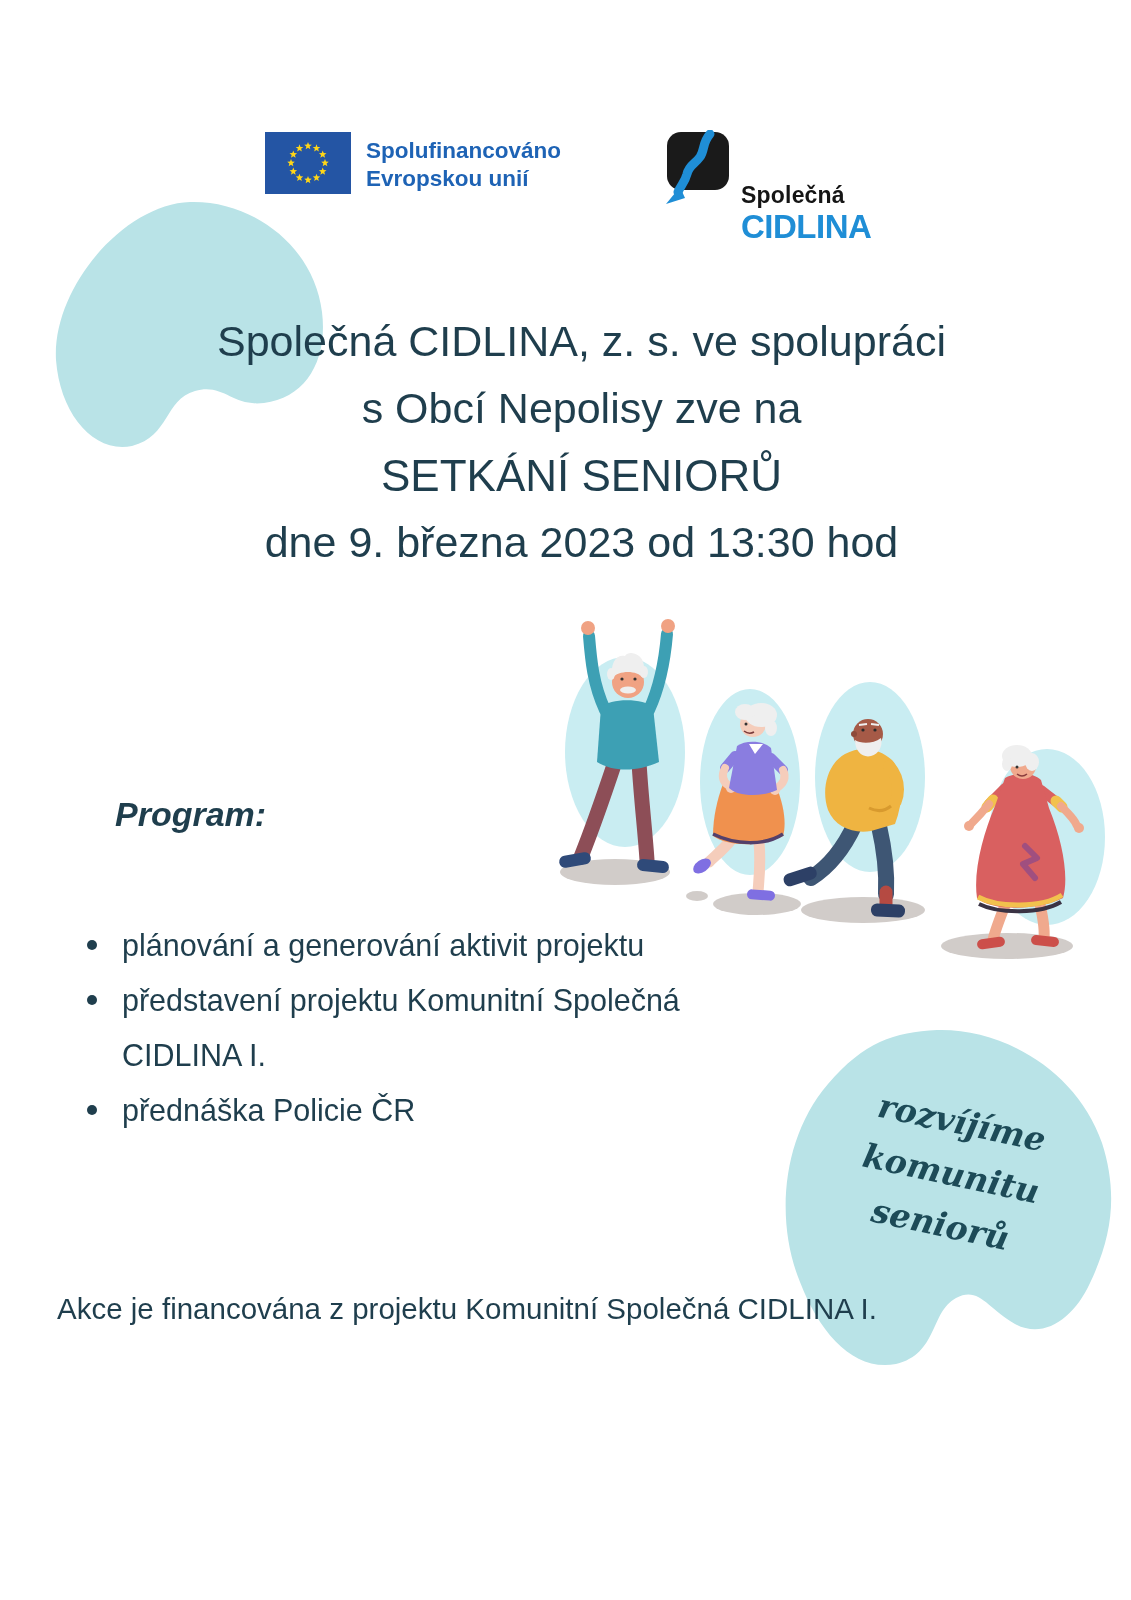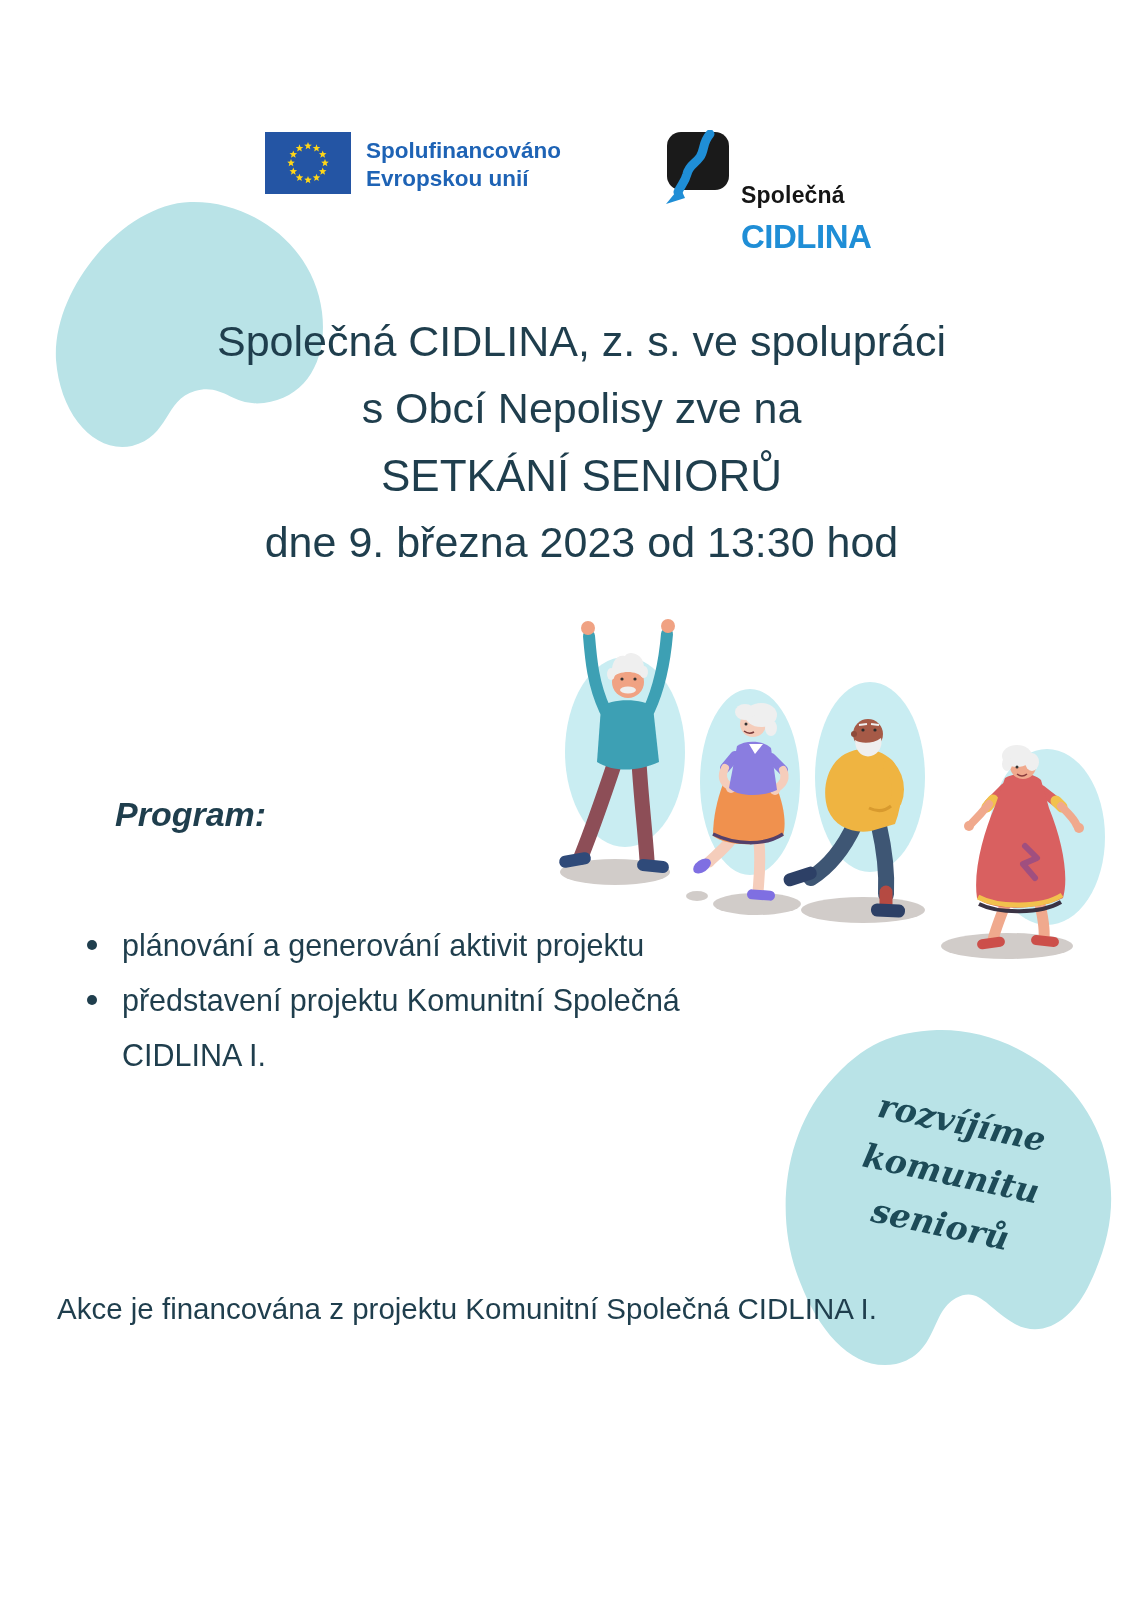--- a/index.html
+++ b/index.html
@@ -15,21 +15,21 @@
   .blob{z-index:0;}
   .content{z-index:1;}
 
   
   .eu-logo{left:265px;top:132px;display:flex;align-items:center;z-index:1;}
   .eu-flag{width:86px;height:62px;display:block;}
   .eu-words{margin-left:15px;padding-top:4px;color:#1e63b5;font-size:22.5px;line-height:28px;font-weight:600;}
   .cidlina-logo{left:663px;top:130px;display:flex;align-items:flex-start;z-index:1;}
   .cidlina-words{margin-left:8px;padding-top:6px;line-height:1;}
   .cidlina-top{color:#151515;font-weight:700;font-size:23px;letter-spacing:0.2px;margin-top:48px;}
-  .cidlina-bottom{color:#1f8ed6;font-weight:800;font-size:33px;letter-spacing:-0.5px;margin-top:13px;}
+  .cidlina-bottom{color:#1f8ed6;font-weight:800;font-size:33px;letter-spacing:-0.5px;margin-top:3px;}
 
   
   .invite{left:16px;top:308px;width:1131px;text-align:center;font-size:43px;line-height:67px;color:#1f3e4d;}
   .invite .bold{font-weight:400;font-size:44px;}
 
   
   .program-heading{left:115px;top:795px;font-size:34px;font-weight:700;}
   .program-list{left:85px;top:918px;width:660px;list-style:none;margin:0;padding:0;font-size:30.5px;line-height:55px;}
   .program-list li{position:relative;padding-left:37px;}
   .program-list li::before{content:"";position:absolute;left:2px;top:22px;width:10px;height:10px;border-radius:50%;background:#1f3e4d;}
@@ -199,20 +199,21 @@
       <ellipse cx="482" cy="152" rx="5" ry="7" fill="#efefef"></ellipse>
       <circle cx="492" cy="155" r="1.5" fill="#333"></circle>
       <path d="M492,162 Q497,166 502,162" stroke="#8a3d3d" stroke-width="1.5" fill="none"></path>
     </g>
   </svg>
 
   <h2 class="abs program-heading content" style="margin:0;font-style:italic;">Program:</h2>
   <ul class="abs program-list content">
     <li>plánování a generování aktivit projektu</li>
     <li>představení projektu Komunitní Společná CIDLINA I.</li>
+    <li>přednáška Policie ČR</li>
   </ul>
 
   <div class="abs badge-text">
     <div>rozvíjíme komunitu</div>
     <div>seniorů</div>
   </div>
 
   <p class="abs footer-line content" style="margin:0;">Akce je financována z projektu Komunitní Společná CIDLINA I.</p>
 
 </div>

